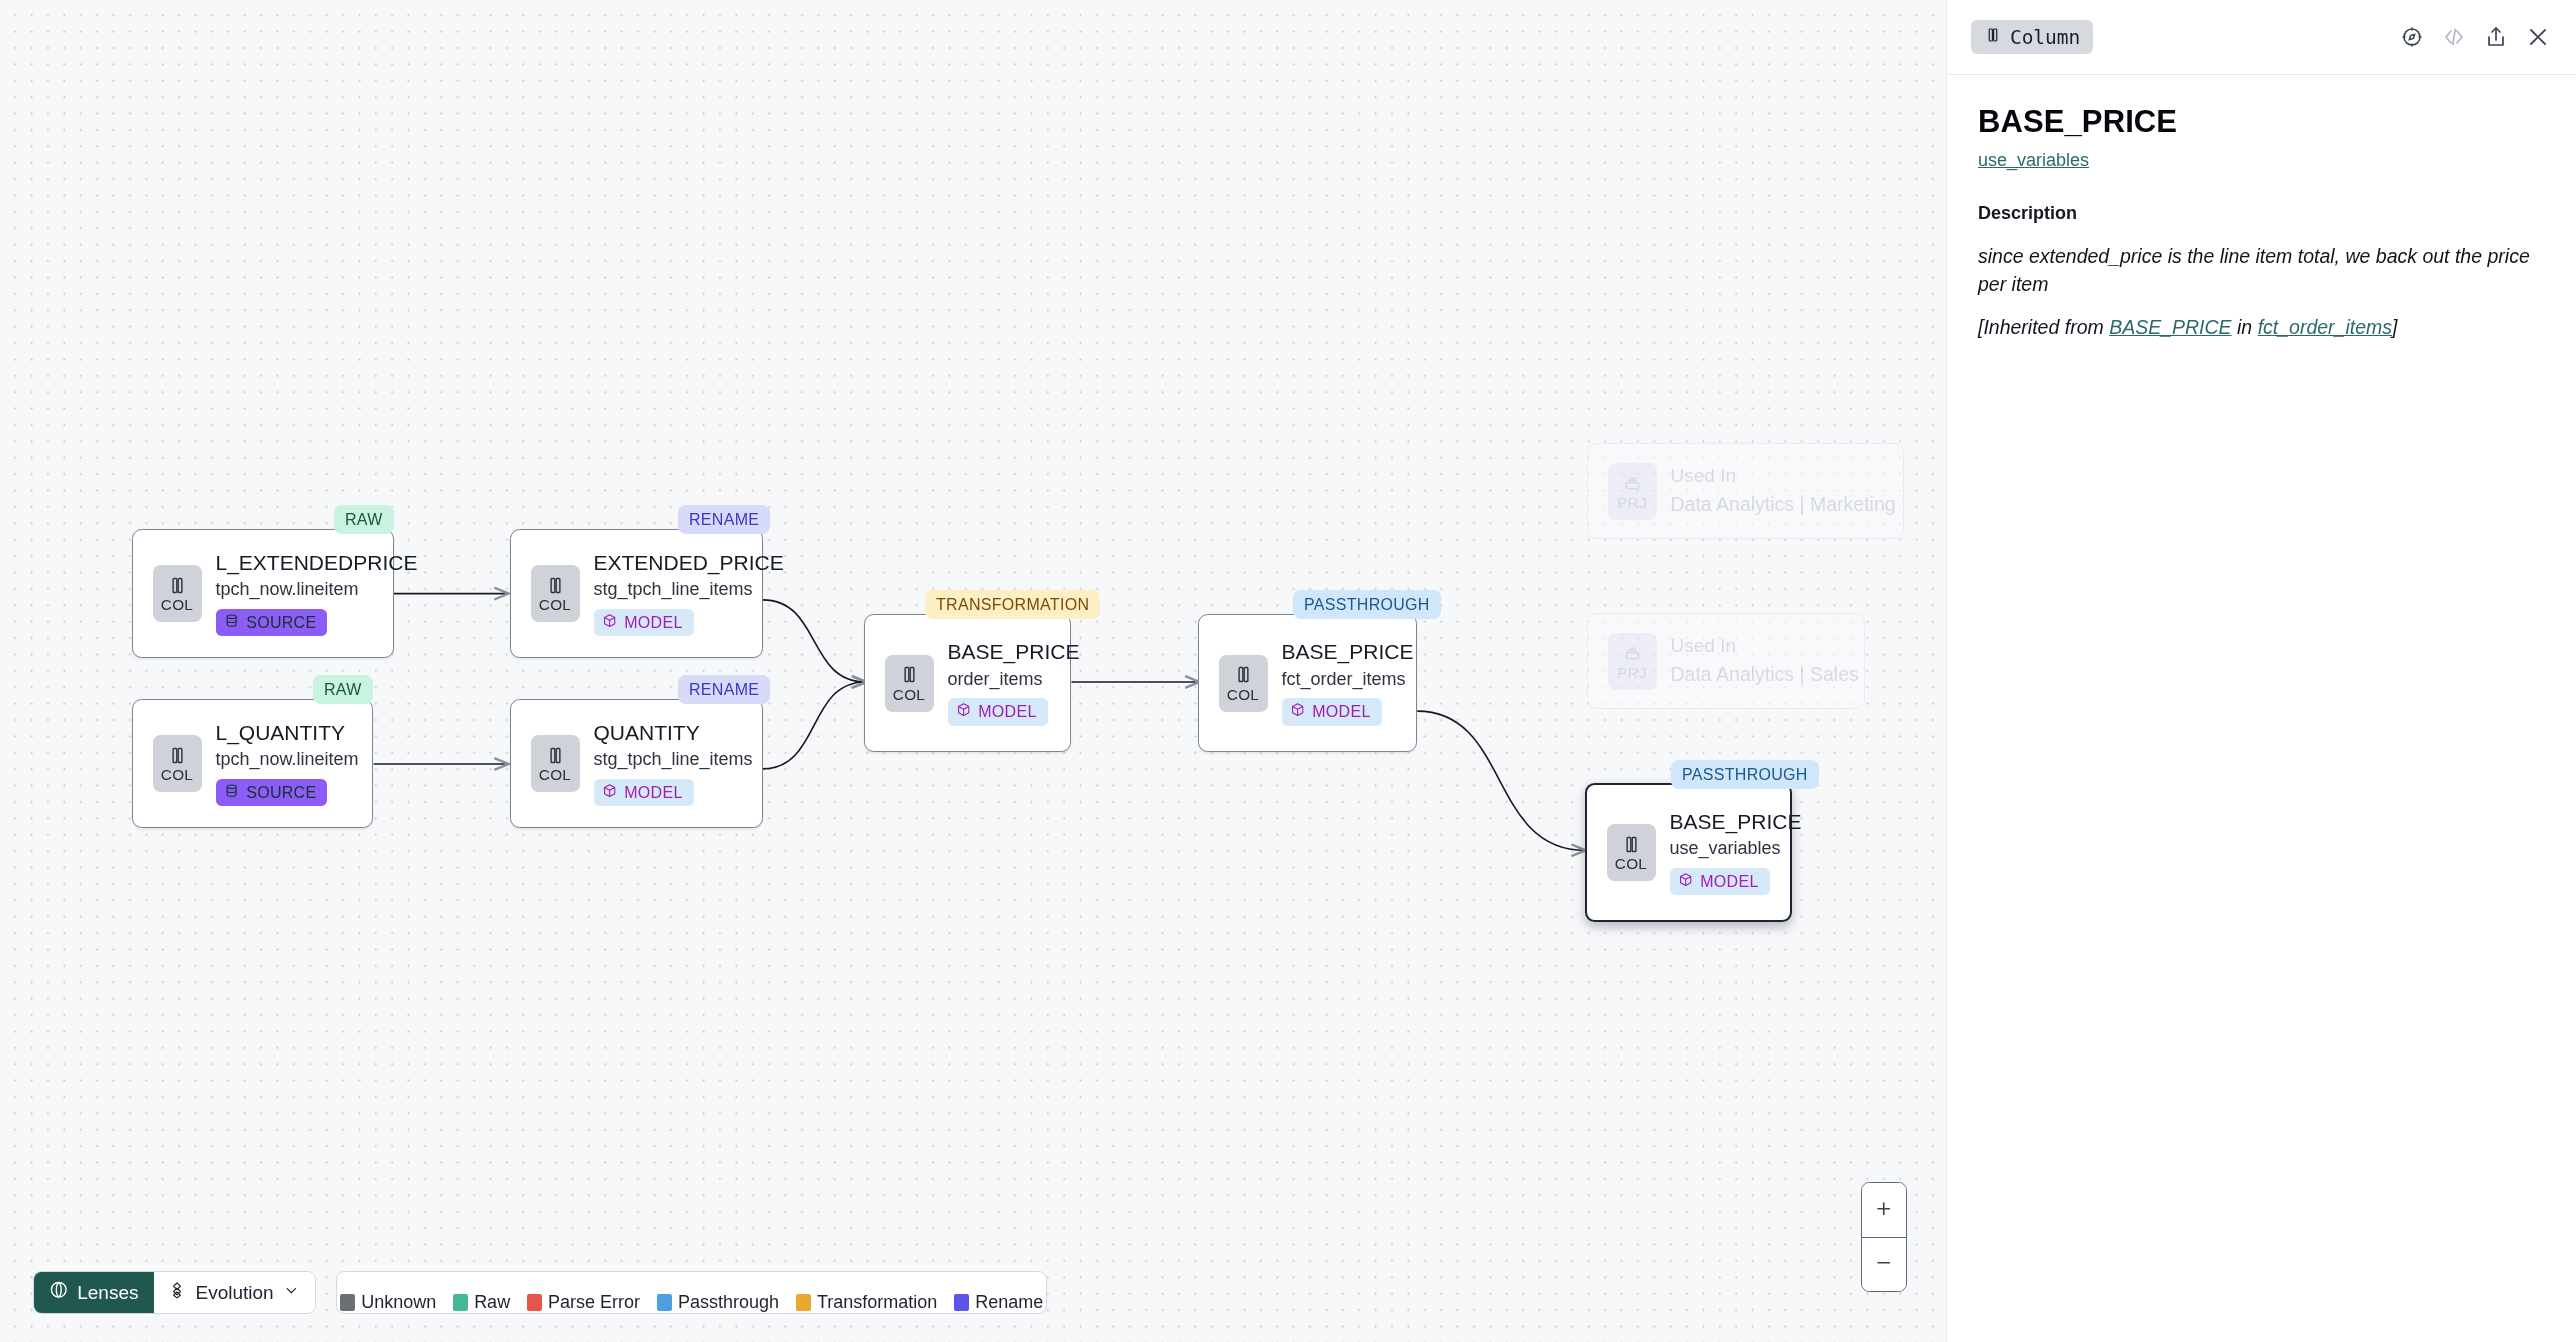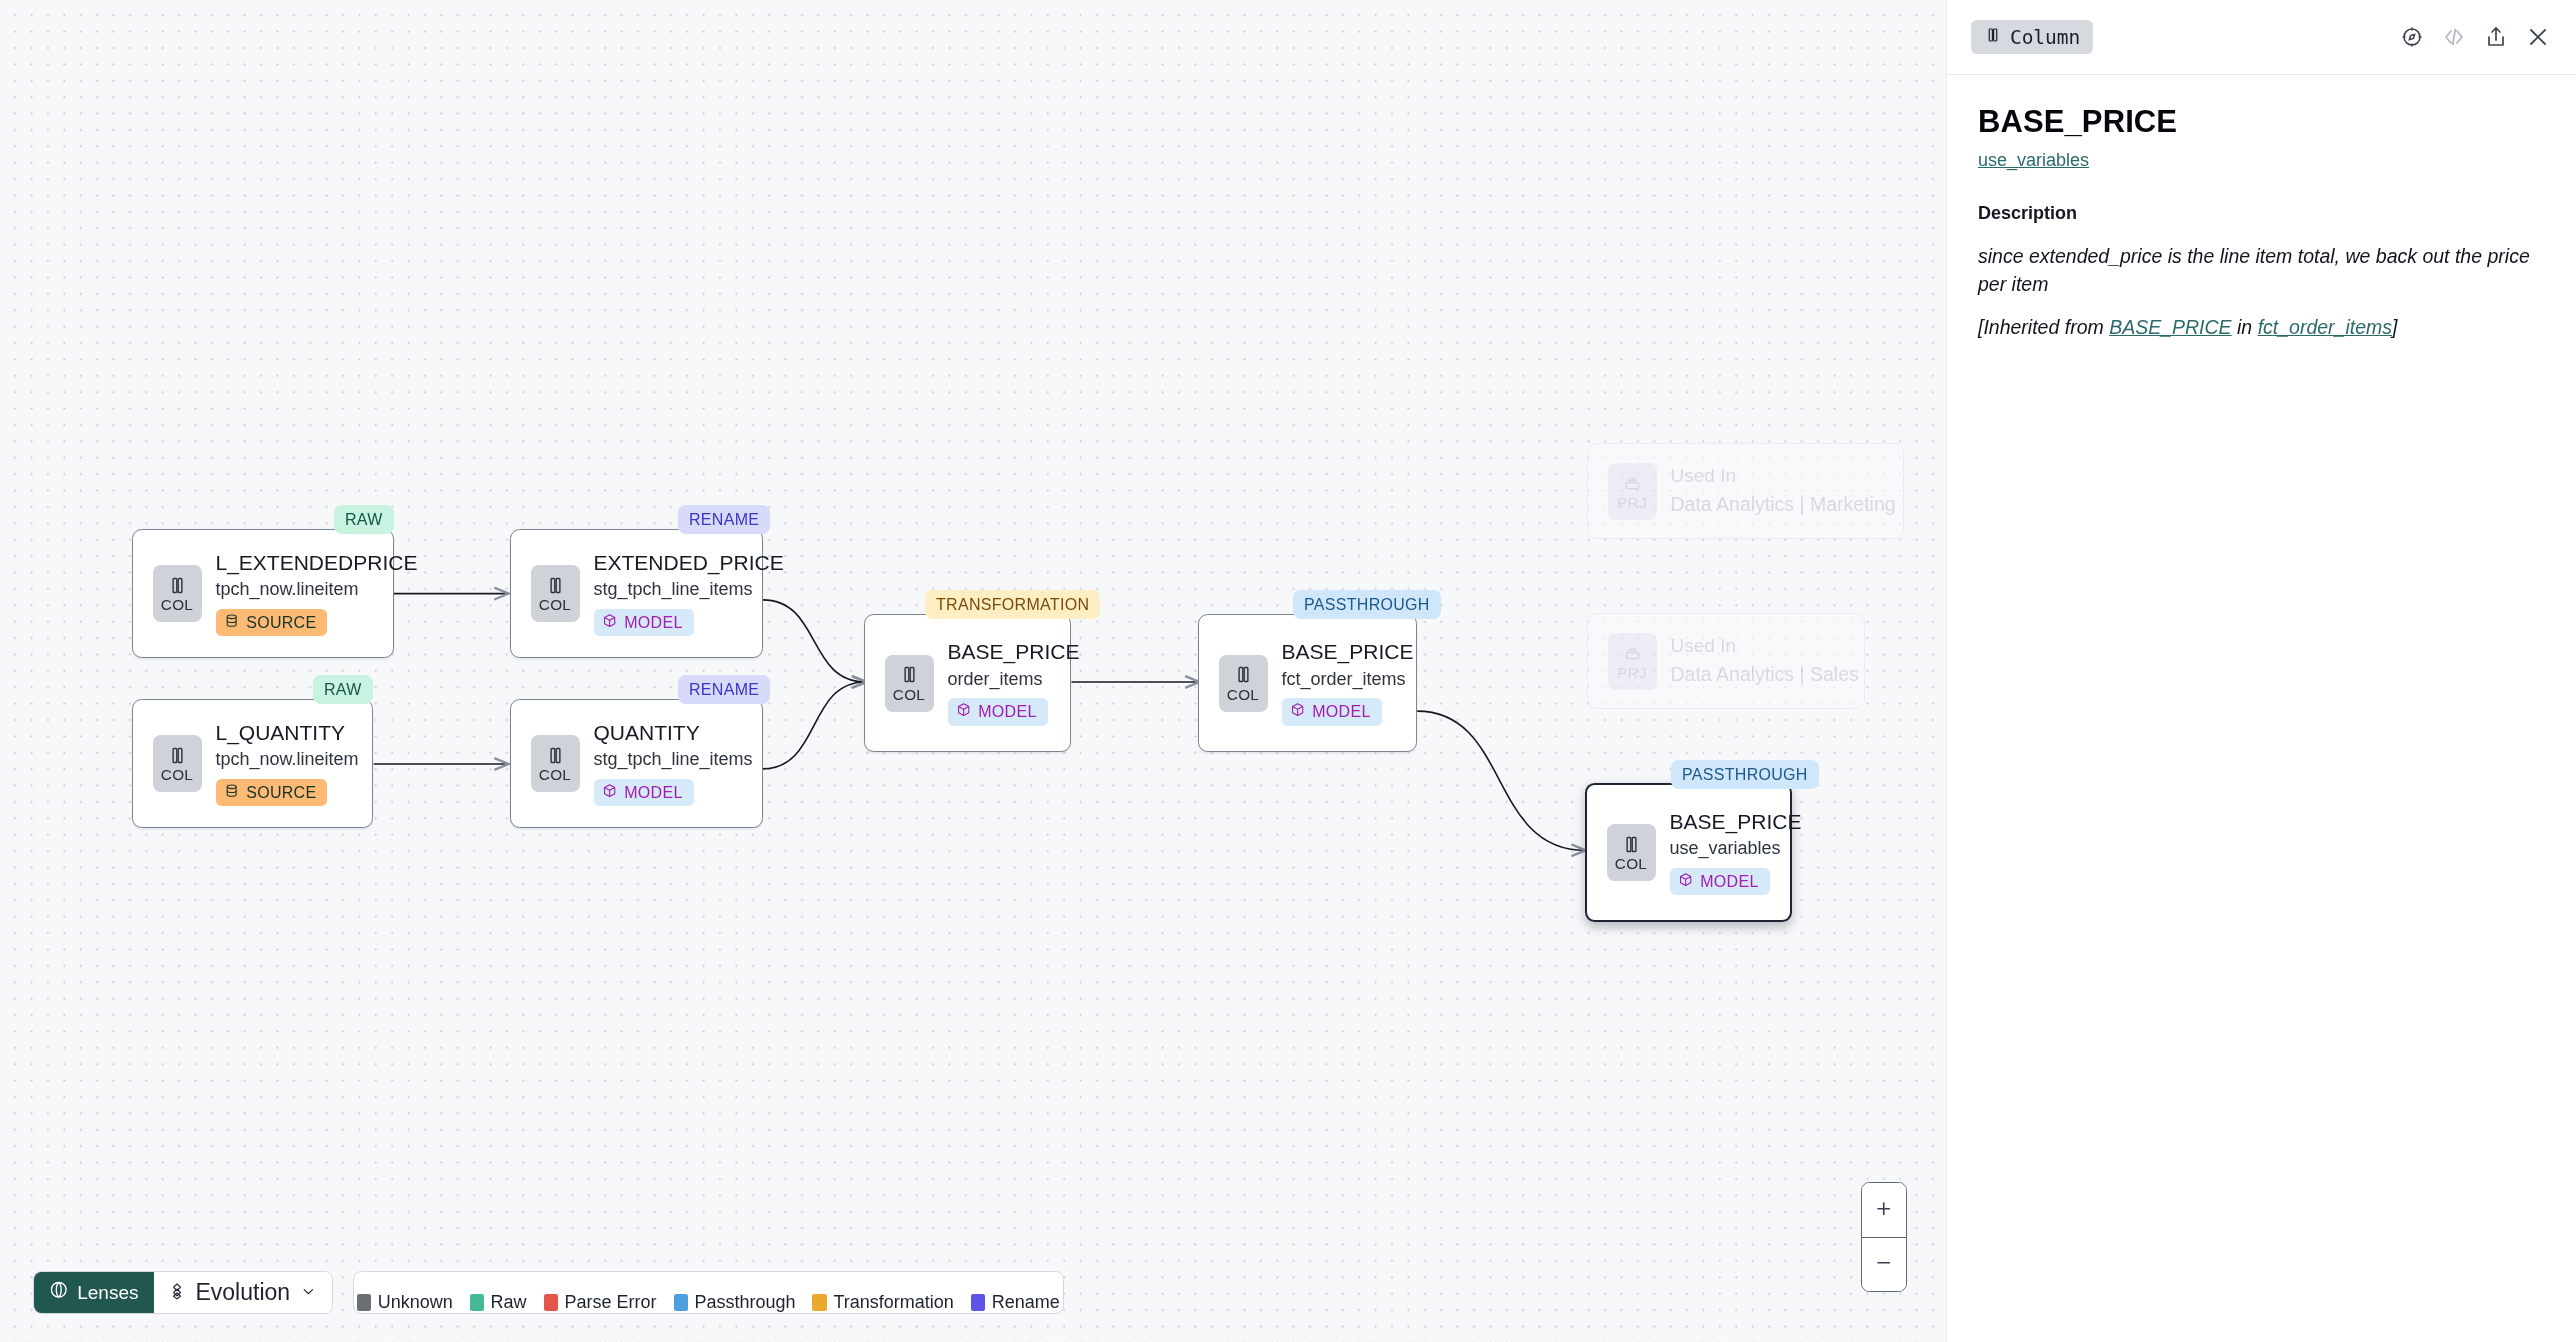--- a/index.html
+++ b/index.html
@@ -64,21 +64,21 @@
   .col-chip .cl { font-size: 15.3px; letter-spacing: 0.3px; line-height: 1; }
   .node-body { margin-left: 14px; display: flex; flex-direction: column; align-items: flex-start; }
   .node-title { font-size: 21px; color: #151a24; line-height: 1.1; white-space: nowrap; }
   .node-sub { font-size: 18px; color: #2d333f; margin-top: 5.6px; white-space: nowrap; }
   .node.ghost .node-title { color: #c6c9d3; font-size: 19px; }
   .node.ghost .node-sub { color: #c6c9d3; font-size: 19.5px; }
   .node-tag {
     margin-top: 8.4px; display: inline-flex; align-items: center; gap: 7px;
     border-radius: 5.6px; padding: 4.2px 11px 4.2px 8.4px; font-size: 16px; letter-spacing: 0.3px;
   }
-  .tag-source { background: #fdba74; color: #16322a; }
+  .tag-source { background: #8b5cf6; color: #16322a; }
   .tag-model  { background: #d6e9f9; color: #a21caf; }
 
   
   .badge {
     position: absolute; z-index: 30;
     border-radius: 7.7px; padding: 5.6px 11px;
     font-size: 16px; letter-spacing: 0.3px; white-space: nowrap;
   }
   .badge-raw   { background: #c7f3e0; color: #17563f; }
   .badge-ren   { background: #d8daf9; color: #3b35c9; }
@@ -101,21 +101,21 @@
 
   
   .bottom-bar { position: absolute; left: 33px; bottom: 29px; display: flex; align-items: center; gap: 20px; z-index: 40; }
   .lens-group { display: flex; border-radius: 8.4px; overflow: hidden; border: 1.1px solid #d3d7de; background:#fff; height: 43px; }
   .lens-btn {
     background: #20574e; color: #fff; display: flex; align-items: center; gap: 8.4px;
     padding: 0 15.3px; font-size: 19px; cursor: pointer;
   }
   .evo-btn {
     background: #fff; color: #1d2330; display: flex; align-items: center; gap: 9.7px;
-    padding: 0 15.3px 0 14px; font-size: 23px; cursor: pointer;
+    padding: 0 15.3px 0 14px; font-size: 19px; cursor: pointer;
   }
   .legend {
     height: 43px; display: flex; align-items: flex-end; gap: 17px;
     background: #fff; border: 1.1px solid #d3d7de; border-radius: 8.4px; padding: 0 3px;
   }
   .legend-item { display: flex; align-items: center; gap: 6.3px; font-size: 18px; color: #1d2330; white-space: nowrap; cursor: pointer; }
   .swatch { width: 14.6px; height: 16.7px; border-radius: 2.1px; flex: none; }
 
   
   .panel { width: 630px; height: 1343px; background: #fff; display: flex; flex-direction: column; border-left: 0.7px solid #e8eaee; }

